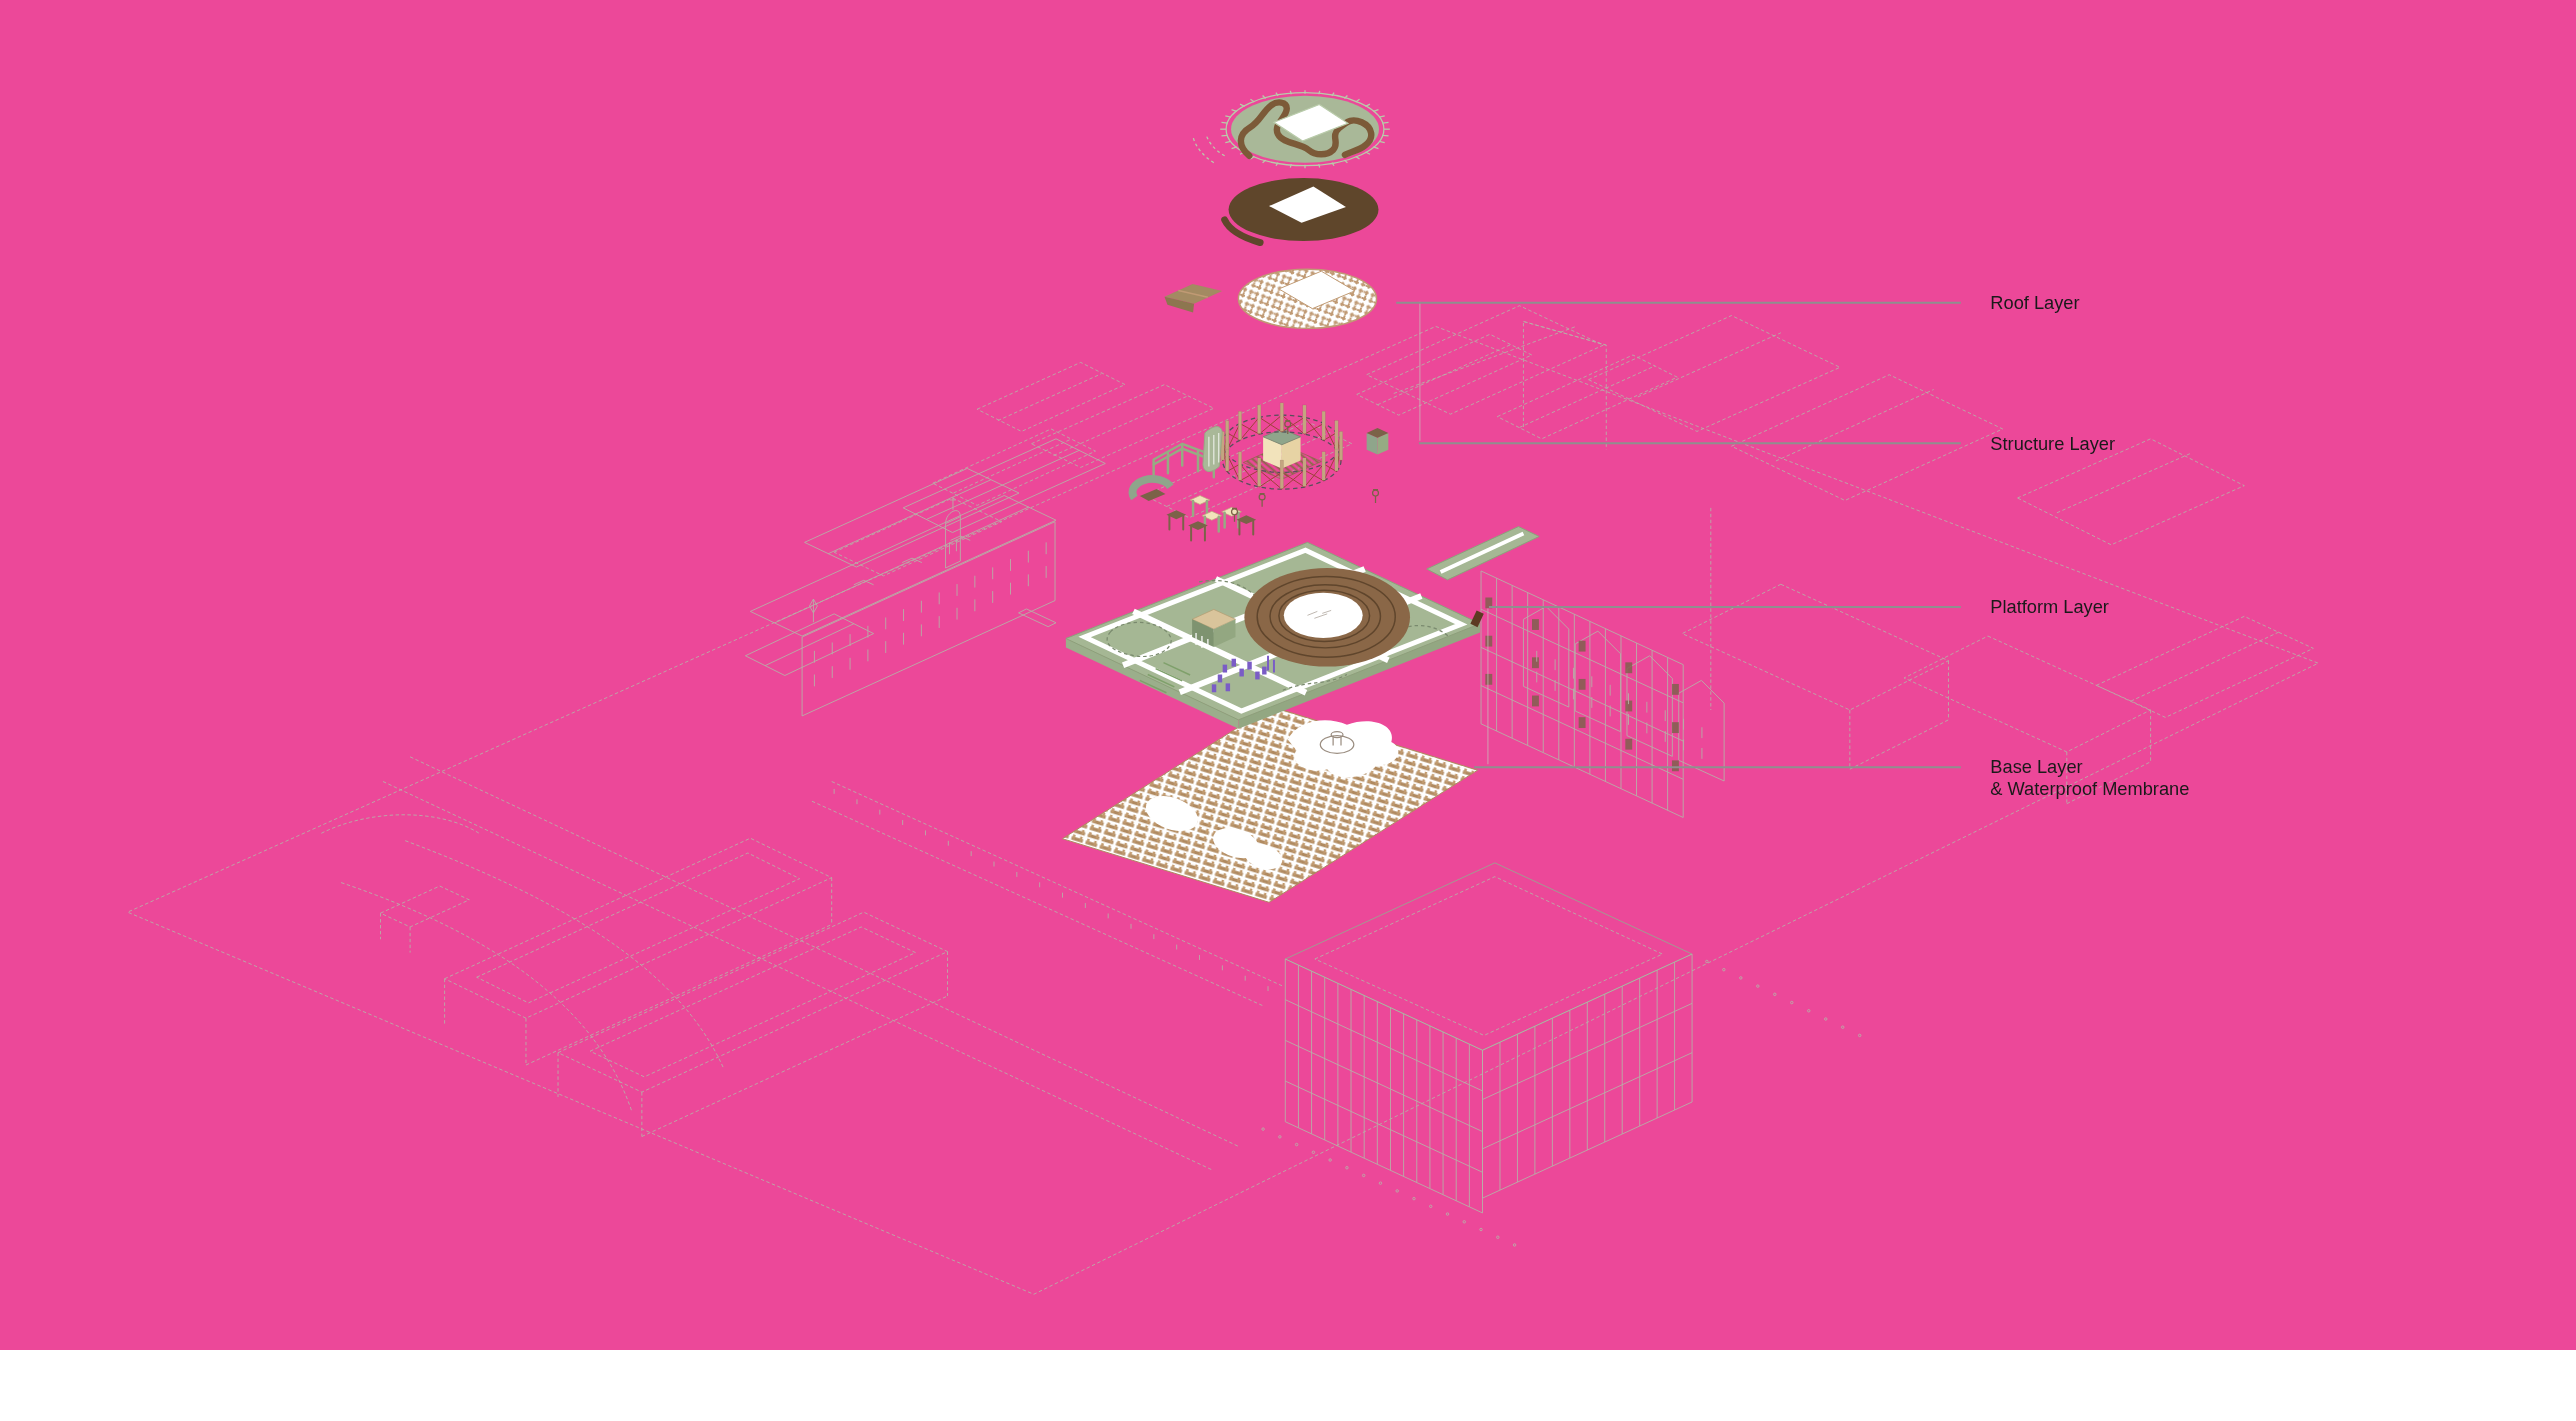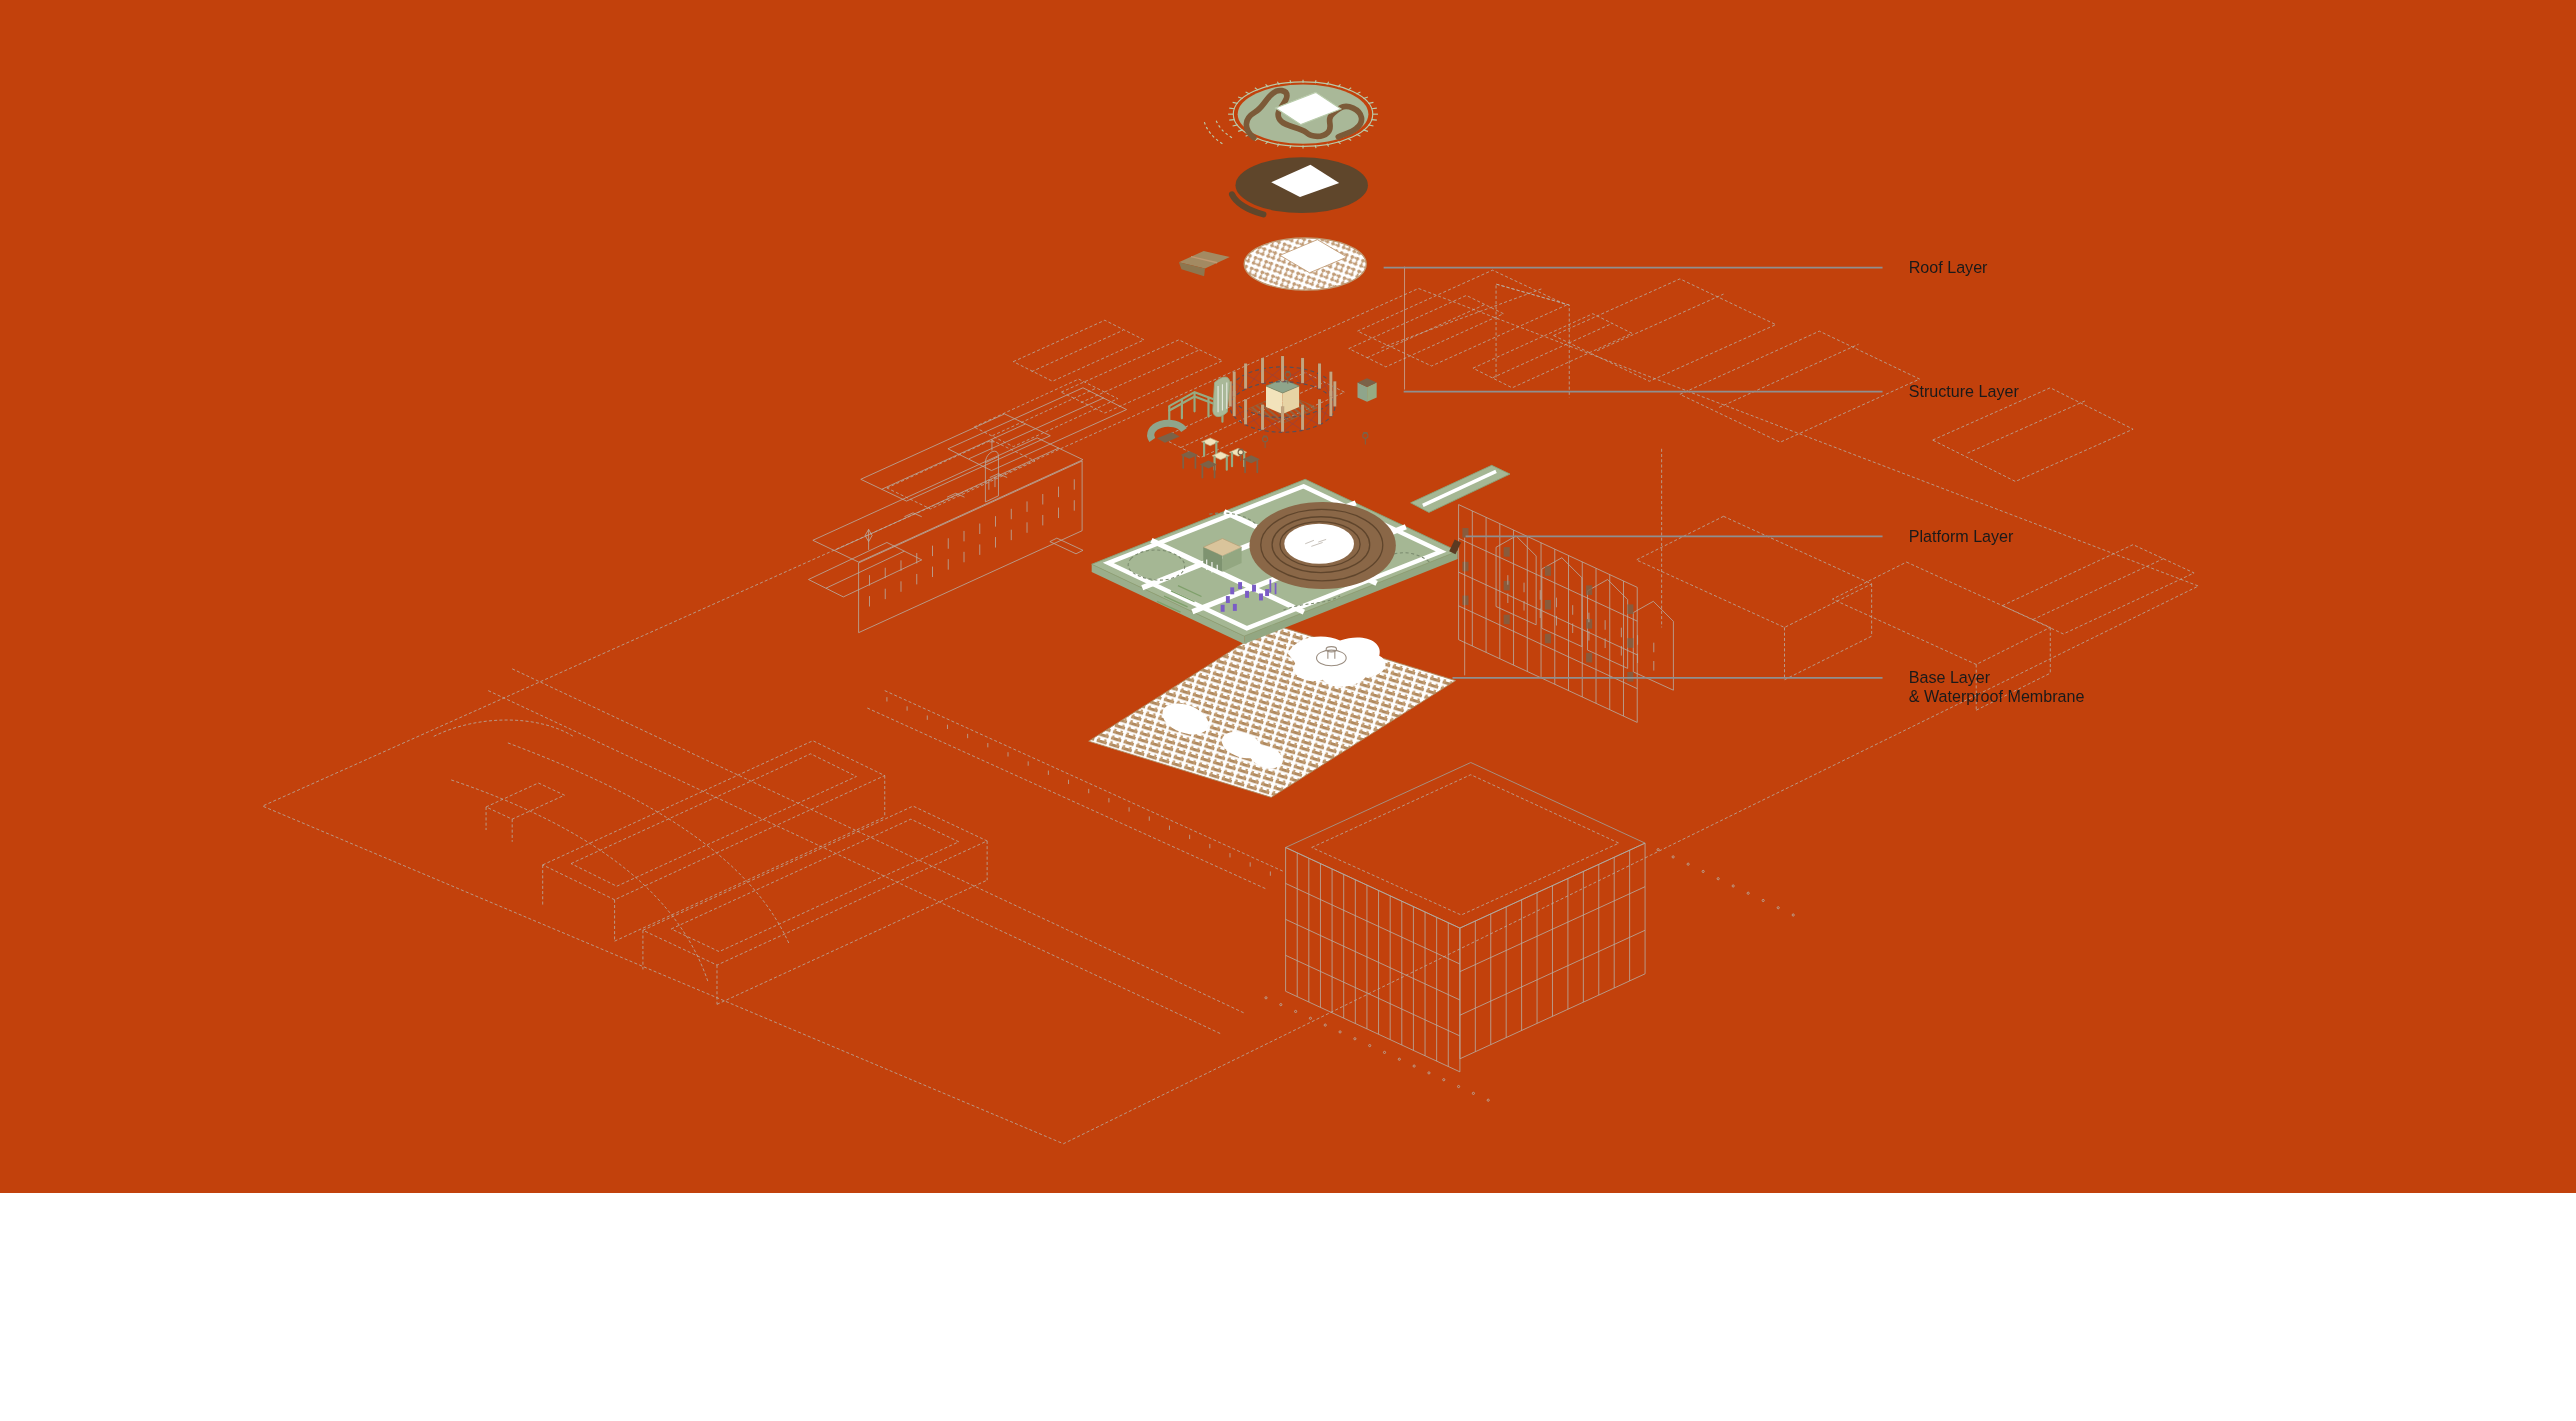--- a/index.html
+++ b/index.html
@@ -1,17 +1,17 @@
 <!DOCTYPE html>
 <html style="--sage-green: #a9b898; --deck-green: #a5b794; --rail-green: #b9cbaa; --path-brown: #7c5a38; --dark-roof-brown: #5f462b; --lattice-tan: #c09a74; --plate-tan: #a38a62; --plate-tan-dark: #8d764f; --post-tan: #c4a580; --beam-dark: #55505a; --brace-red: #9c4238; --cream: #f2e3bb; --cream-dark: #e7d3a4; --box-green: #8fa58b; --wall-green: #96ab83; --kiosk-brown: #7b6248; --amphi-brown: #8a6747; --amphi-dark: #5f452c; --base-brown: #b08a60; --purple: #7a5cc6; --line-art: #b7afa7; --line-art-dark: #a29a91; --leader-gray: #8f8f8f; --label-text: #1a1a1a; --background: #ffffff;font-size:8.3px"><head>
 <meta charset="utf-8">
 <style>
   html,body{margin:0;padding:0;background:#fff;width:2576px;height:1422px;overflow:hidden;
             font-family:"Liberation Sans",sans-serif;}
-  .stage{position:relative;width:2576px;height:1193px;background:#c2410c;}
+  .stage{position:relative;width:2576px;height:1350px;background:#ec4899;}
   svg{display:block;width:100%;height:100%;}
 
   
   .ln  {stroke:var(--line-art);fill:none;stroke-width:1.8;stroke-dasharray:7 5;}
   .lns {stroke:var(--line-art);fill:none;stroke-width:1.8;}
   .lnd {stroke:var(--line-art-dark);fill:none;stroke-width:2;}
   .hair{stroke:#c8c1ba;stroke-width:1.5;fill:none;}
 
   
   .f-sage{fill:var(--sage-green);} .f-deck{fill:var(--deck-green);}

